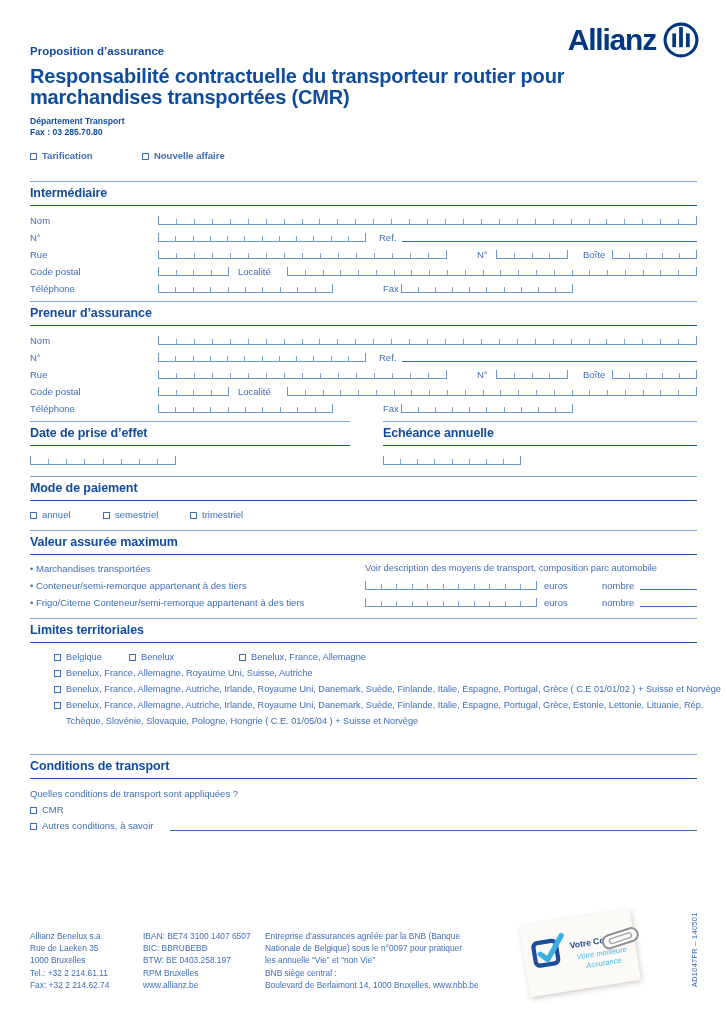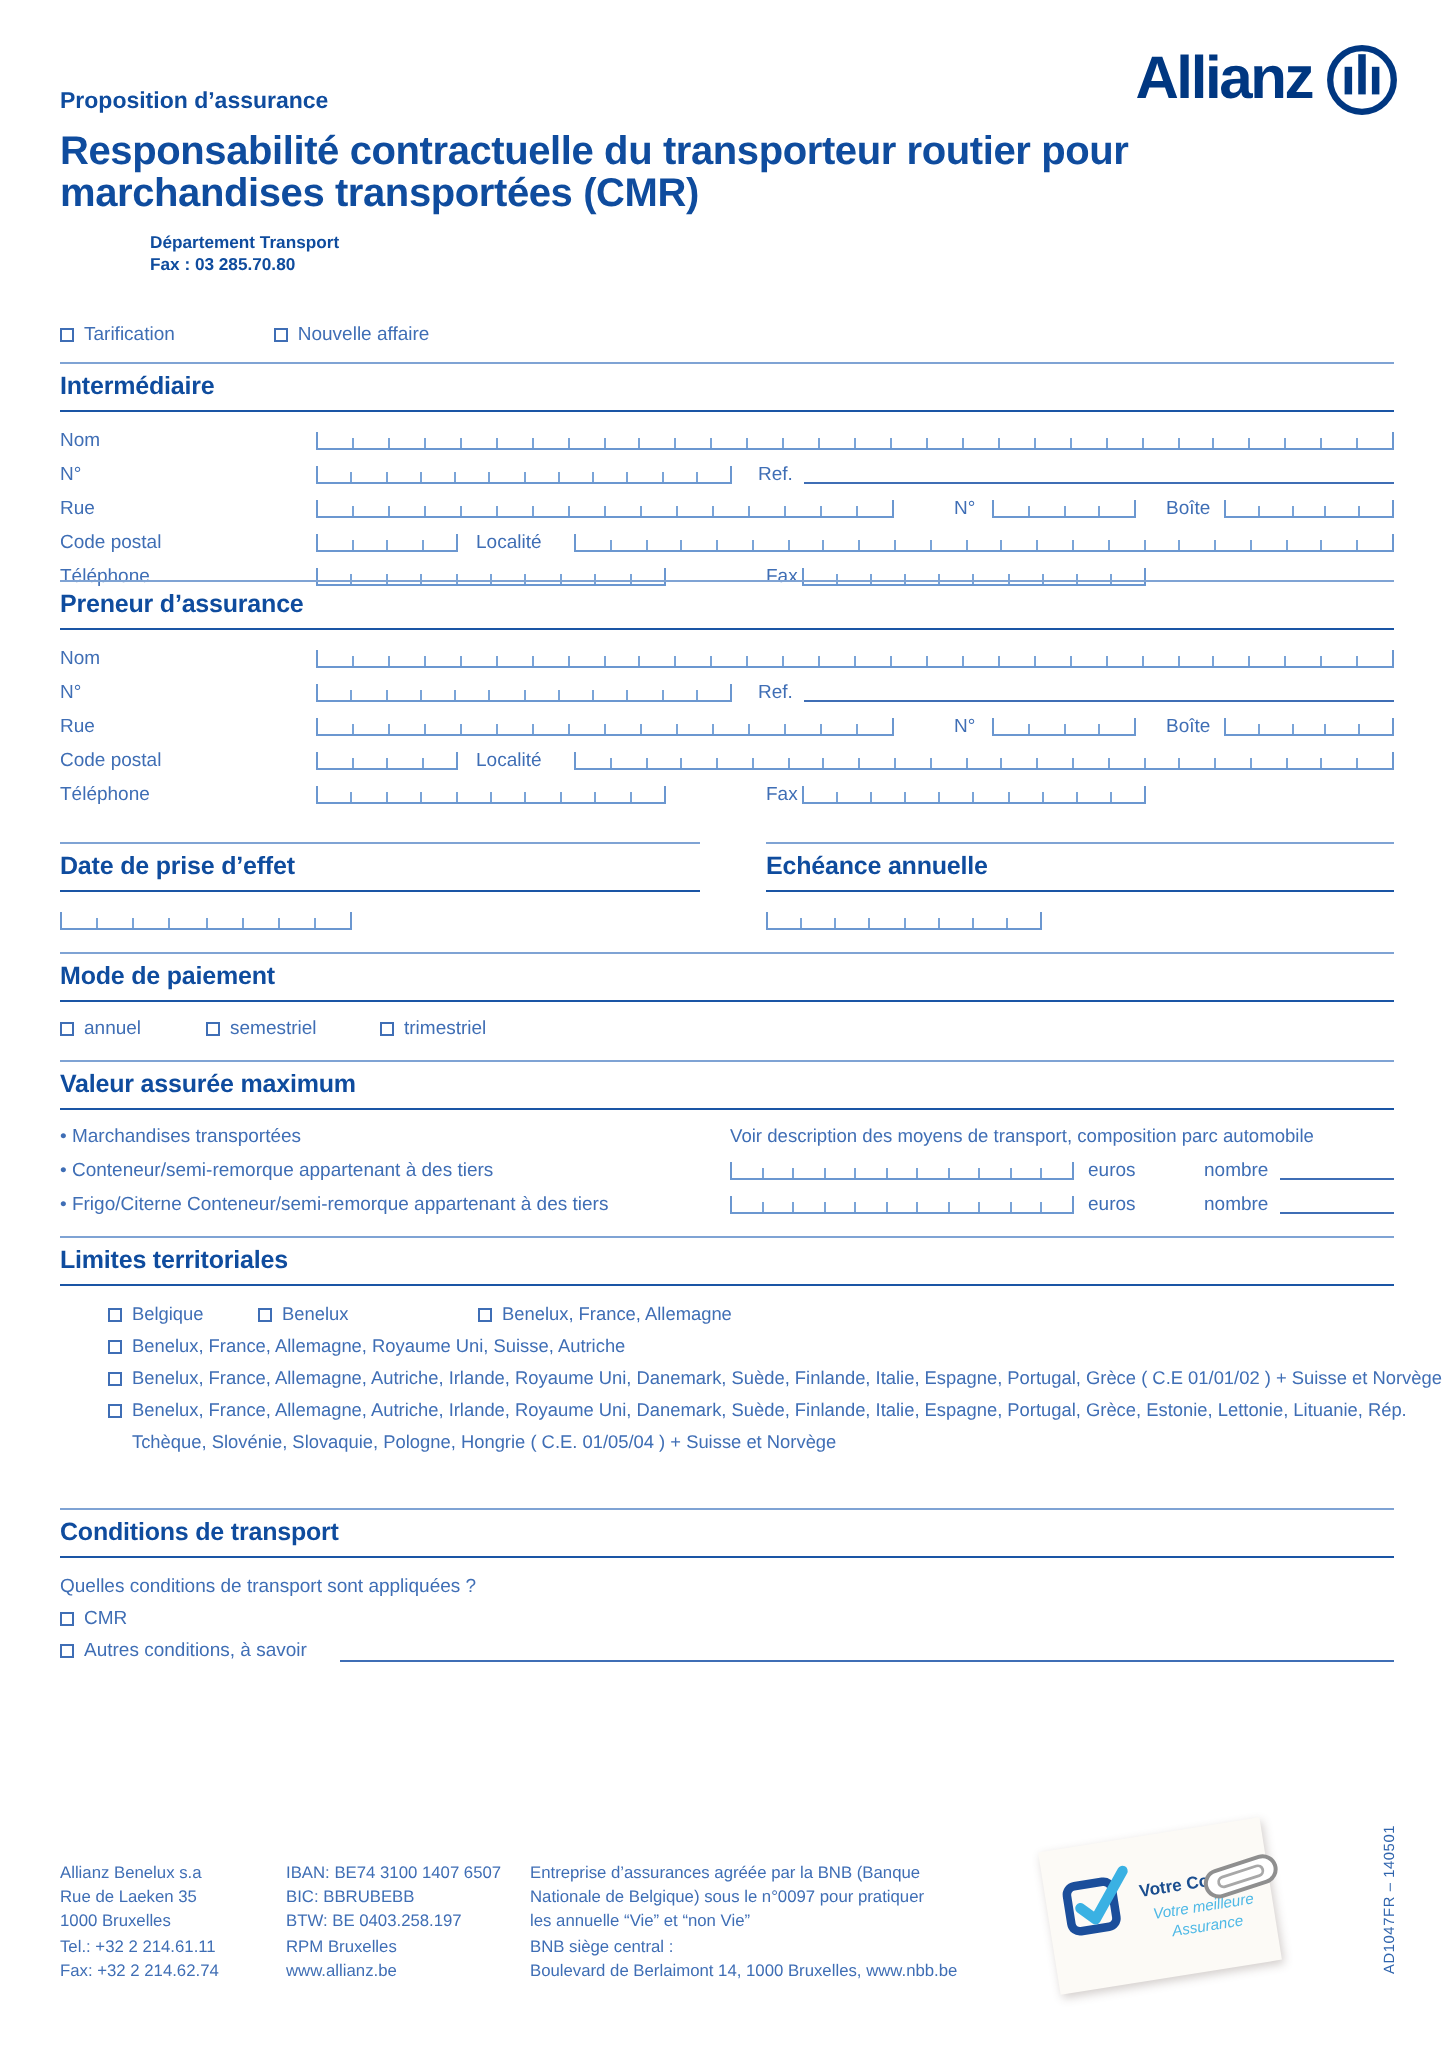--- a/index.html
+++ b/index.html
@@ -9,22 +9,22 @@
   *{margin:0;padding:0;box-sizing:border-box;}
   html,body{background:#fff;}
   #page{position:relative;width:725px;height:1024px;background:#fff;overflow:hidden;
         font-family:"Liberation Sans",sans-serif;color:var(--label);}
   
   .logo{position:absolute;top:22px;right:26px;display:flex;align-items:center;gap:7px;}
   .logo-text{font-size:30px;font-weight:bold;color:var(--brand);letter-spacing:-1.2px;}
   .doc-type{position:absolute;left:30px;top:45px;font-size:11.5px;font-weight:bold;color:var(--heading);text-align:right;}
   .title{position:absolute;left:30px;top:66px;font-size:20px;font-weight:bold;color:var(--heading);
          line-height:20.5px;letter-spacing:-0.2px;}
-  .dept{position:absolute;left:30px;font-size:8.6px;font-weight:bold;color:var(--heading);margin-left:45px;}
-  .top-opts{position:absolute;left:30px;top:157px;}
+  .dept{position:absolute;left:30px;font-size:8.6px;font-weight:bold;color:var(--heading);}
+  .top-opts{position:absolute;left:30px;top:145px;font-weight:bold;}
   
   .sec{position:absolute;left:30px;width:667px;}
   .sec-h{border-top:1px solid var(--rule-light);border-bottom:1.6px solid var(--rule);padding:4px 0 5px;}
   .sec-h h2{font-size:12.5px;font-weight:bold;color:var(--heading);letter-spacing:-0.1px;}
   .rows{padding-top:6px;}
   .row{position:relative;height:17px;}
   .row16{position:relative;height:16px;}
   .lab{position:absolute;top:3px;font-size:9.5px;color:var(--label);white-space:nowrap;}
   .comb{position:absolute;top:4px;height:9px;display:flex;align-items:flex-end;
         border-left:1px solid var(--comb-strong);border-right:1px solid var(--comb-strong);
@@ -232,21 +232,21 @@
             <i></i>
             <i></i>
             <i></i>
             <i></i>
             <i></i>
           </span>
       </div>
     </div>
   </div>
 
-  <div class="sec" style="top:290px">
+  <div class="sec" style="top:301px">
     <div class="sec-h">
         <h2>Preneur d’assurance</h2>
       </div>
     <div class="rows">
       <div class="row">
         <span class="lab">Nom</span>
         <span class="comb" style="left:128px;width:539px">
             <i></i>
             <i></i>
             <i></i>

